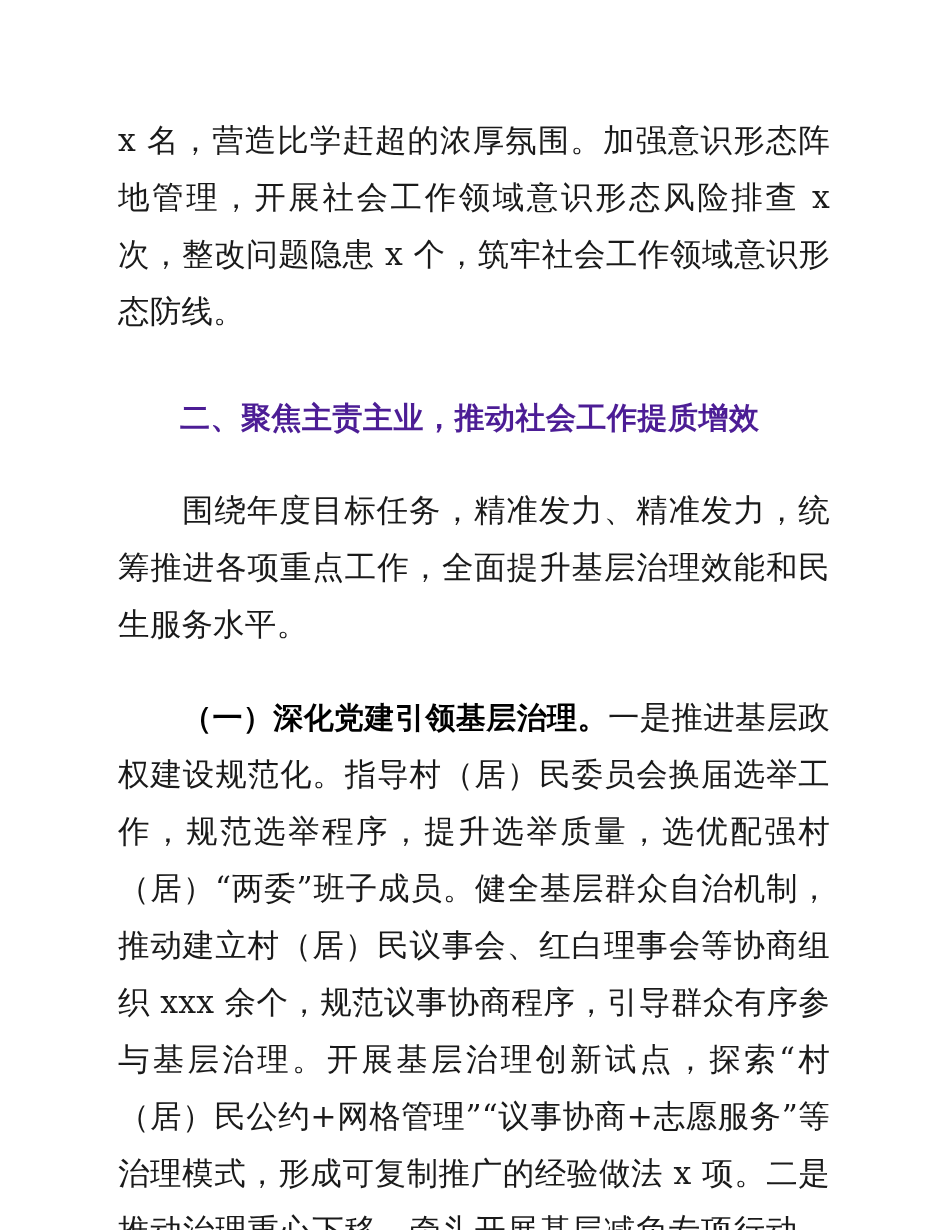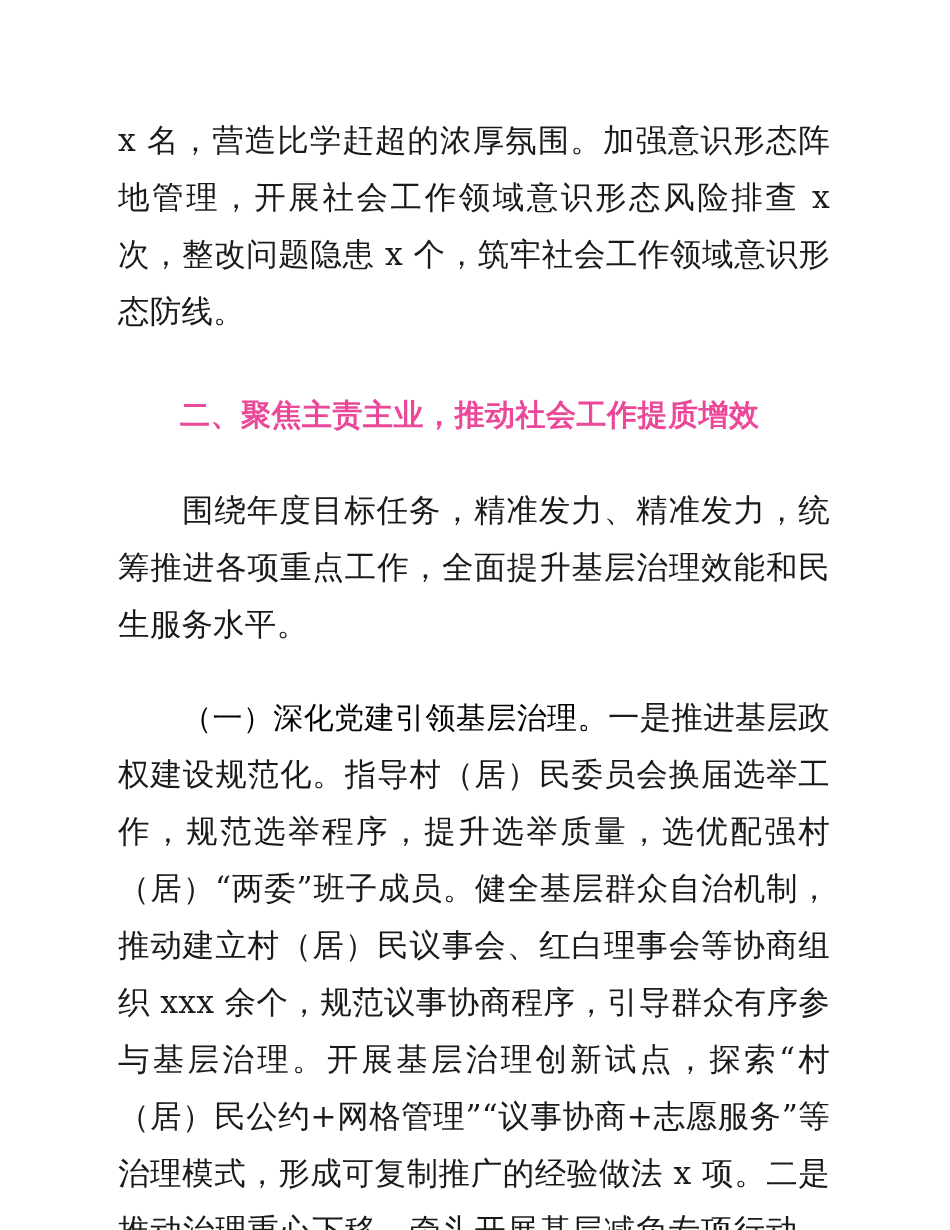--- a/index.html
+++ b/index.html
@@ -36,34 +36,34 @@
   }
   .para.indent {
     text-indent: 64px;
   }
   .para.cont {
     text-indent: 0;
   }
 
   
   .heading {
-    font-family: Liberation Mono, monospace;
+    font-family: Liberation Sans, sans-serif;
     font-size: 30px;
     font-weight: bold;
     line-height: 57px;
-    color: #ec4899;
+    color: #4c1d95;
     text-indent: 62px;
     margin: 0;
     letter-spacing: 0.5px;
   }
 
   
   .runbold {
     font-family: "Liberation Sans", "DejaVu Sans", sans-serif;
-    font-weight: normal;
+    font-weight: bold;
     font-size: 30px;
     color: #000000;
     letter-spacing: 0.4px;
   }
 
   .spacer-heading { height: 49px; }
   .spacer-block   { height: 36px; }
 </style>
 </head>
 <body>

